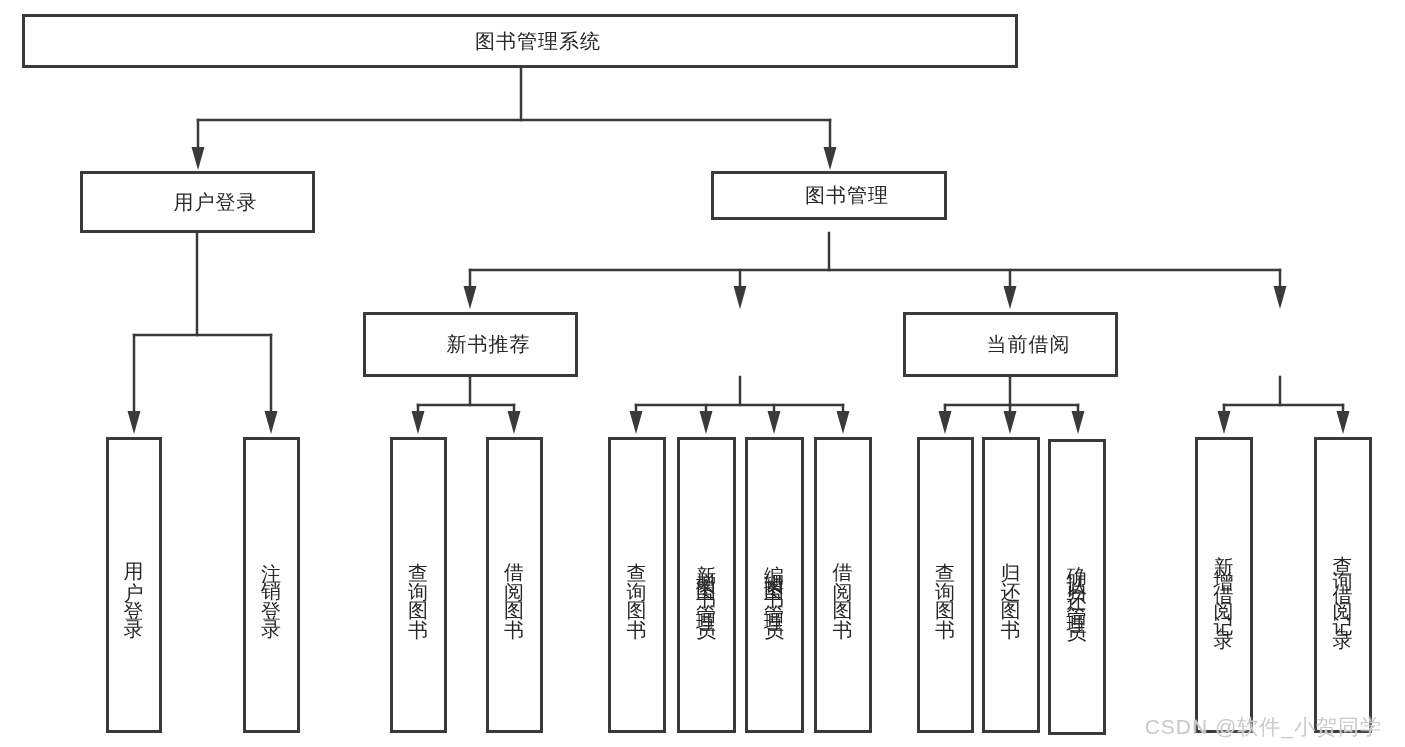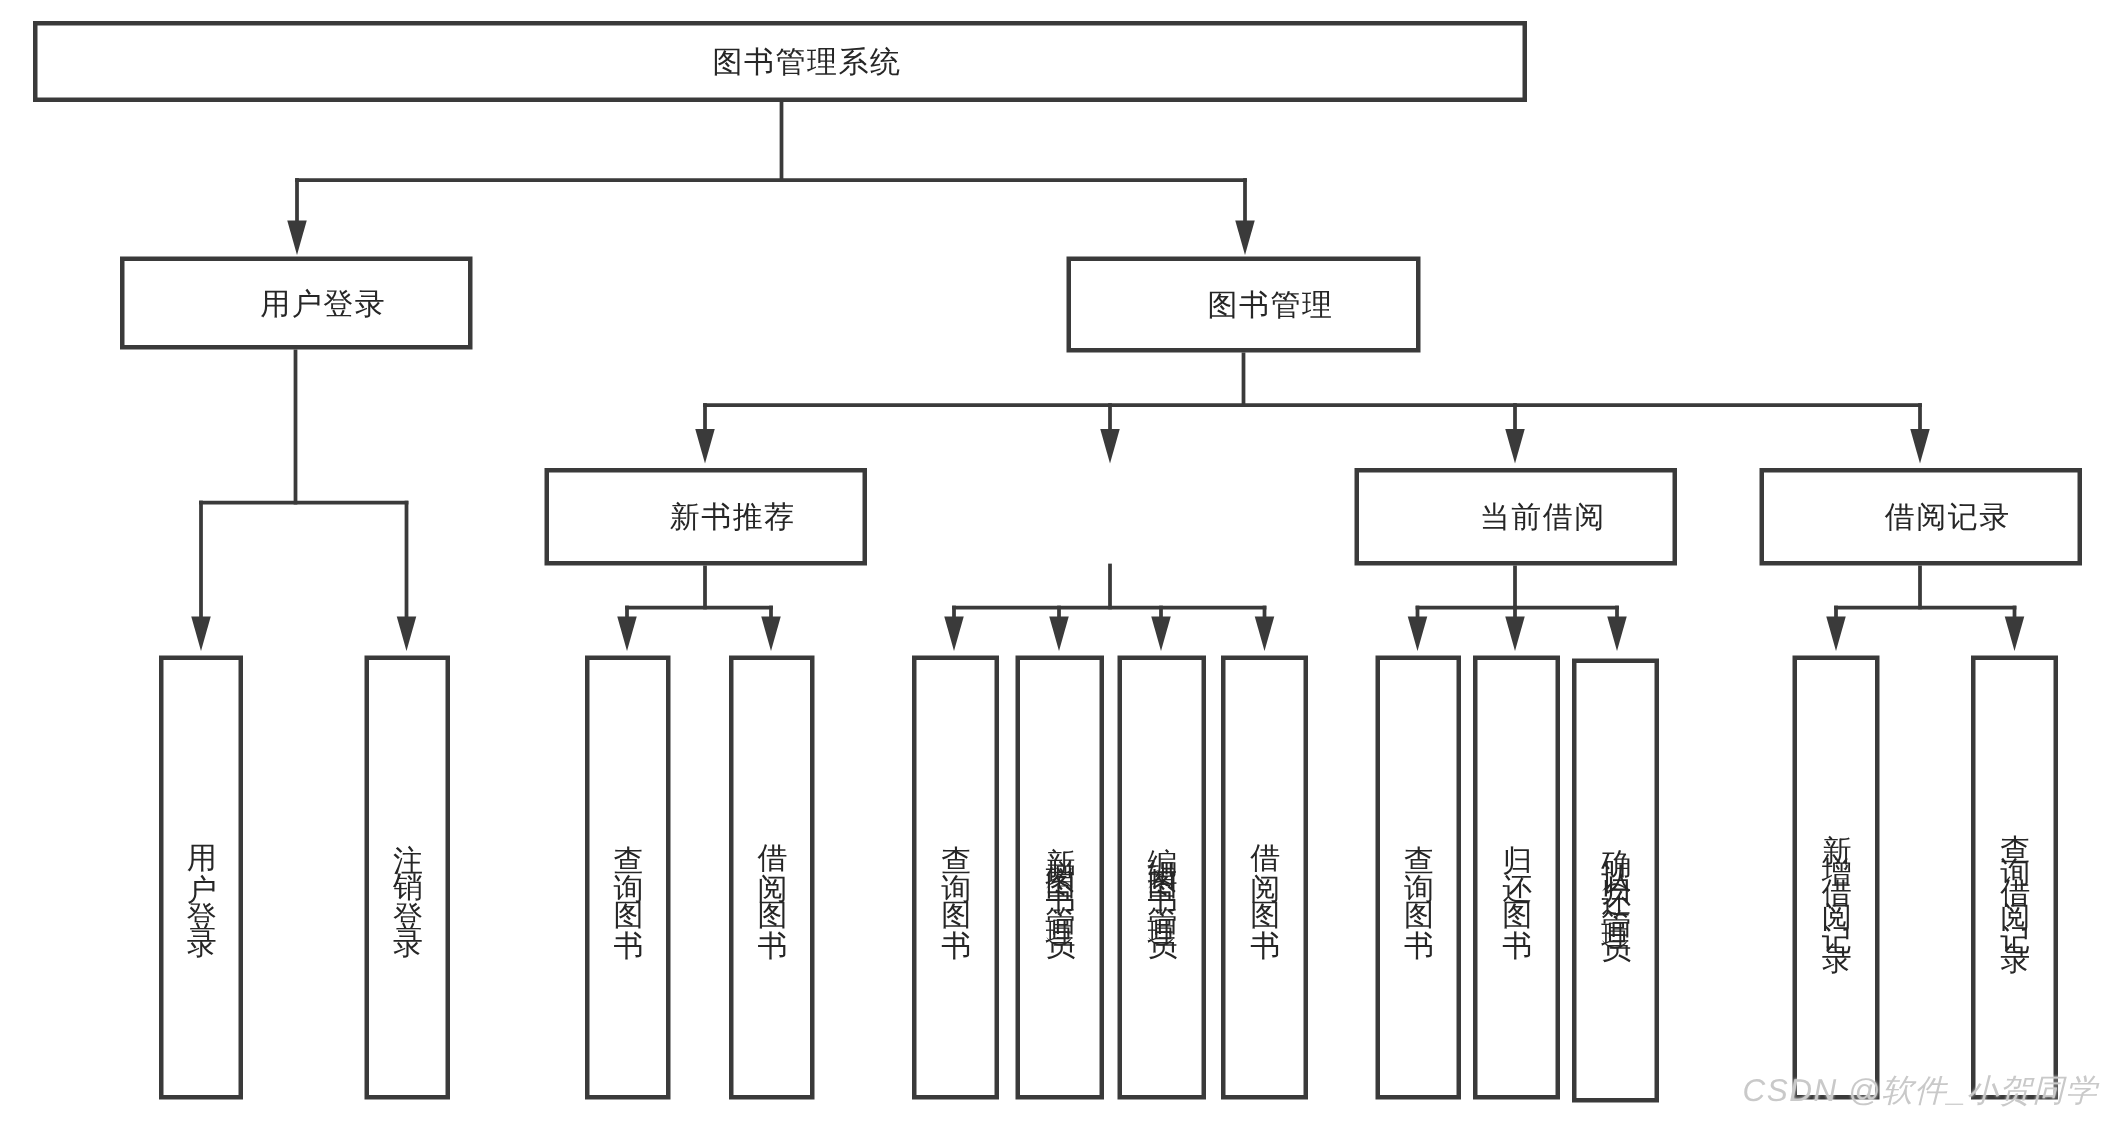--- a/index.html
+++ b/index.html
@@ -19,22 +19,22 @@
   }
   .hbox{font-size:20px; letter-spacing:1px;padding-left:36px;}
   .vbox span{
     writing-mode:vertical-rl; text-orientation:mixed; font-size:20px; line-height:1;
     white-space:nowrap;
   }
   .sp4 span{letter-spacing:19px;}
   .sp6 span{letter-spacing:15px;}
   .sp9 span{letter-spacing:8px;}
   .watermark{
-    position:absolute; right:6px; bottom:6px; font-size:21px; color:var(--wm);
-    letter-spacing:1px; text-shadow:0 0 2px #ffffff;font-style:italic;
+    position:absolute; right:23px; bottom:6px; font-size:21px; color:var(--wm);
+    letter-spacing:1px; text-shadow:0 0 2px #ffffff;
   }
 </style>
 </head>
 <body>
 
 <div class="stage">
 
   <svg class="layer" viewBox="0 0 1405 747" xmlns="http://www.w3.org/2000/svg">
       <line x1="521" y1="68" x2="521" y2="120" class="cline"></line>
       <line x1="198" y1="120" x2="830" y2="120" class="cline"></line>
@@ -90,32 +90,29 @@
       <polygon points="1336.5,411 1349.5,411 1343,434" class="ahead"></polygon>
     </svg>
 
   <div class="node hbox" style="left:22px;top:14px;width:996px;height:54px;">
     <span>图书管理系统</span>
   </div>
 
   <div class="node hbox" style="left:80px;top:171px;width:235px;height:62px;">
     <span>用户登录</span>
   </div>
-  <div class="node hbox" style="left:711px;top:171px;width:236px;height:64px;">
+  <div class="node hbox" style="left:711px;top:171px;width:236px;height:49px;">
     <span>图书管理</span>
   </div>
 
   <div class="node hbox" style="left:363px;top:312px;width:215px;height:65px;">
     <span>新书推荐</span>
   </div>
   <div class="node hbox" style="left:903px;top:312px;width:215px;height:65px;text-align:right;">
     <span>当前借阅</span>
-  </div>
-  <div class="node hbox" style="left:1173px;top:312px;width:215px;height:65px;">
-    <span>借阅记录</span>
   </div>
 
   <div class="node vbox sp4" style="left:106px;top:437px;width:56px;height:296px;">
     <span>用户登录</span>
   </div>
   <div class="node vbox sp4" style="left:243px;top:437px;width:57px;height:296px;">
     <span>注销登录</span>
   </div>
 
   <div class="node vbox sp4" style="left:390px;top:437px;width:57px;height:296px;">

